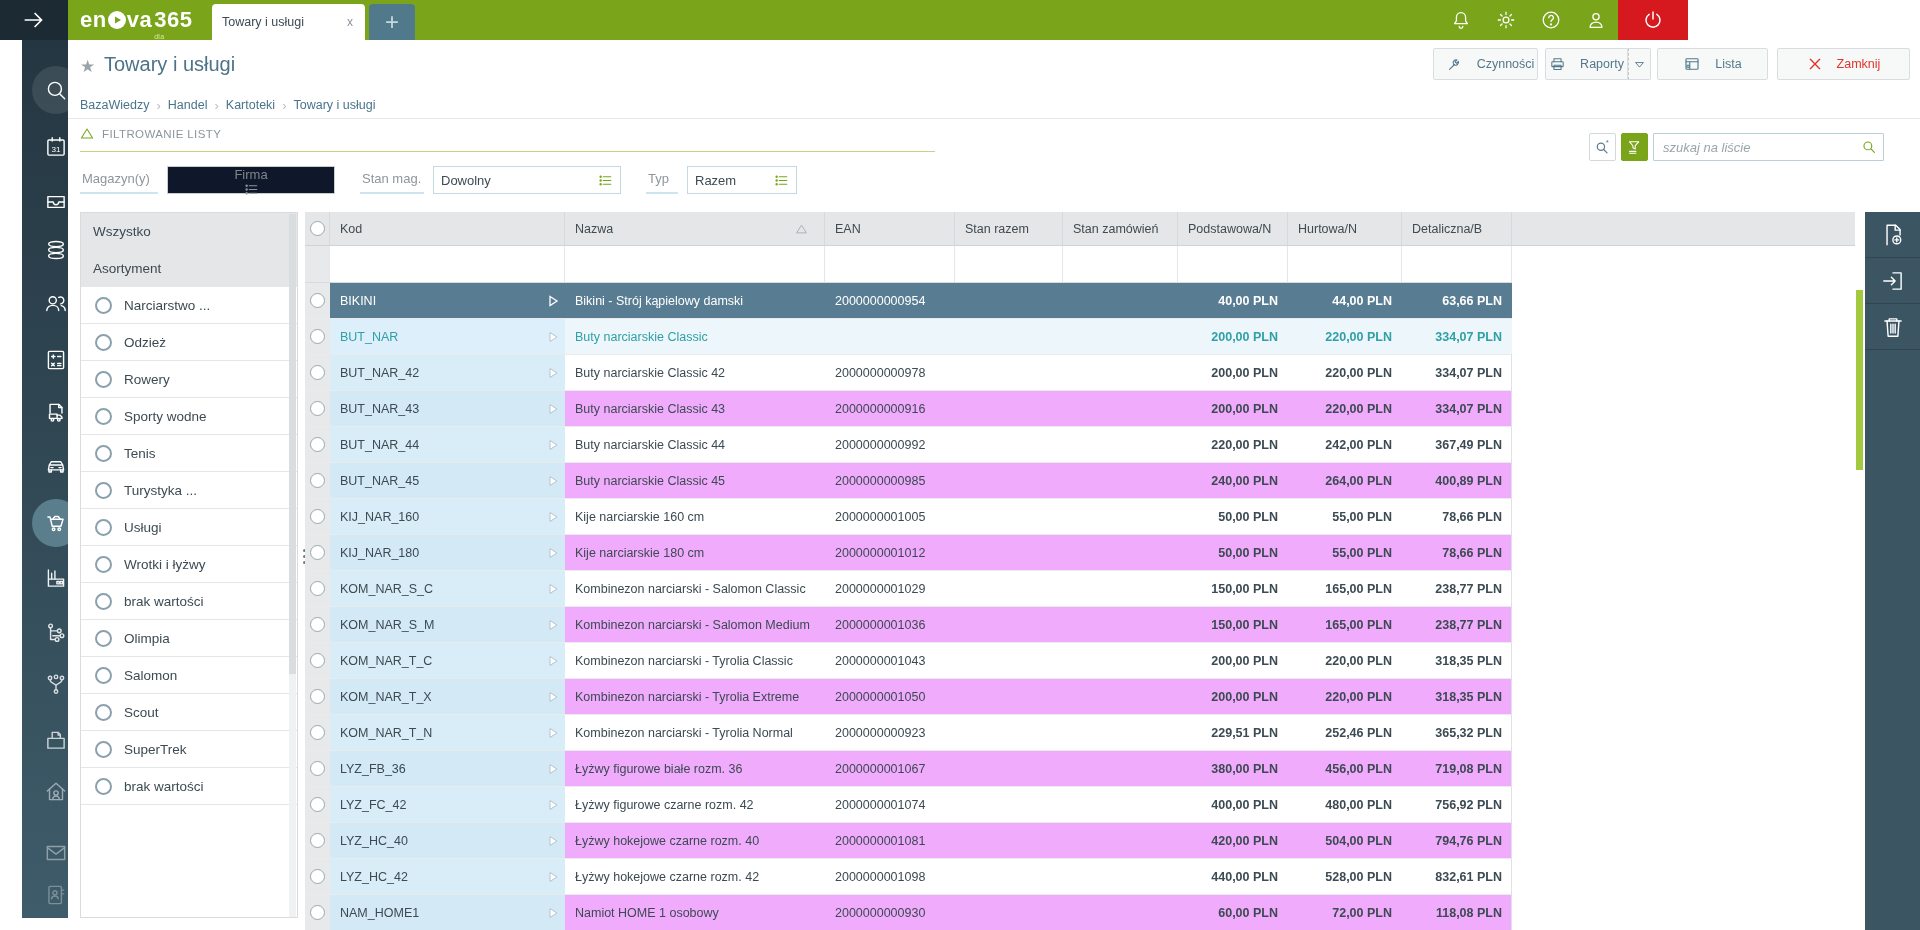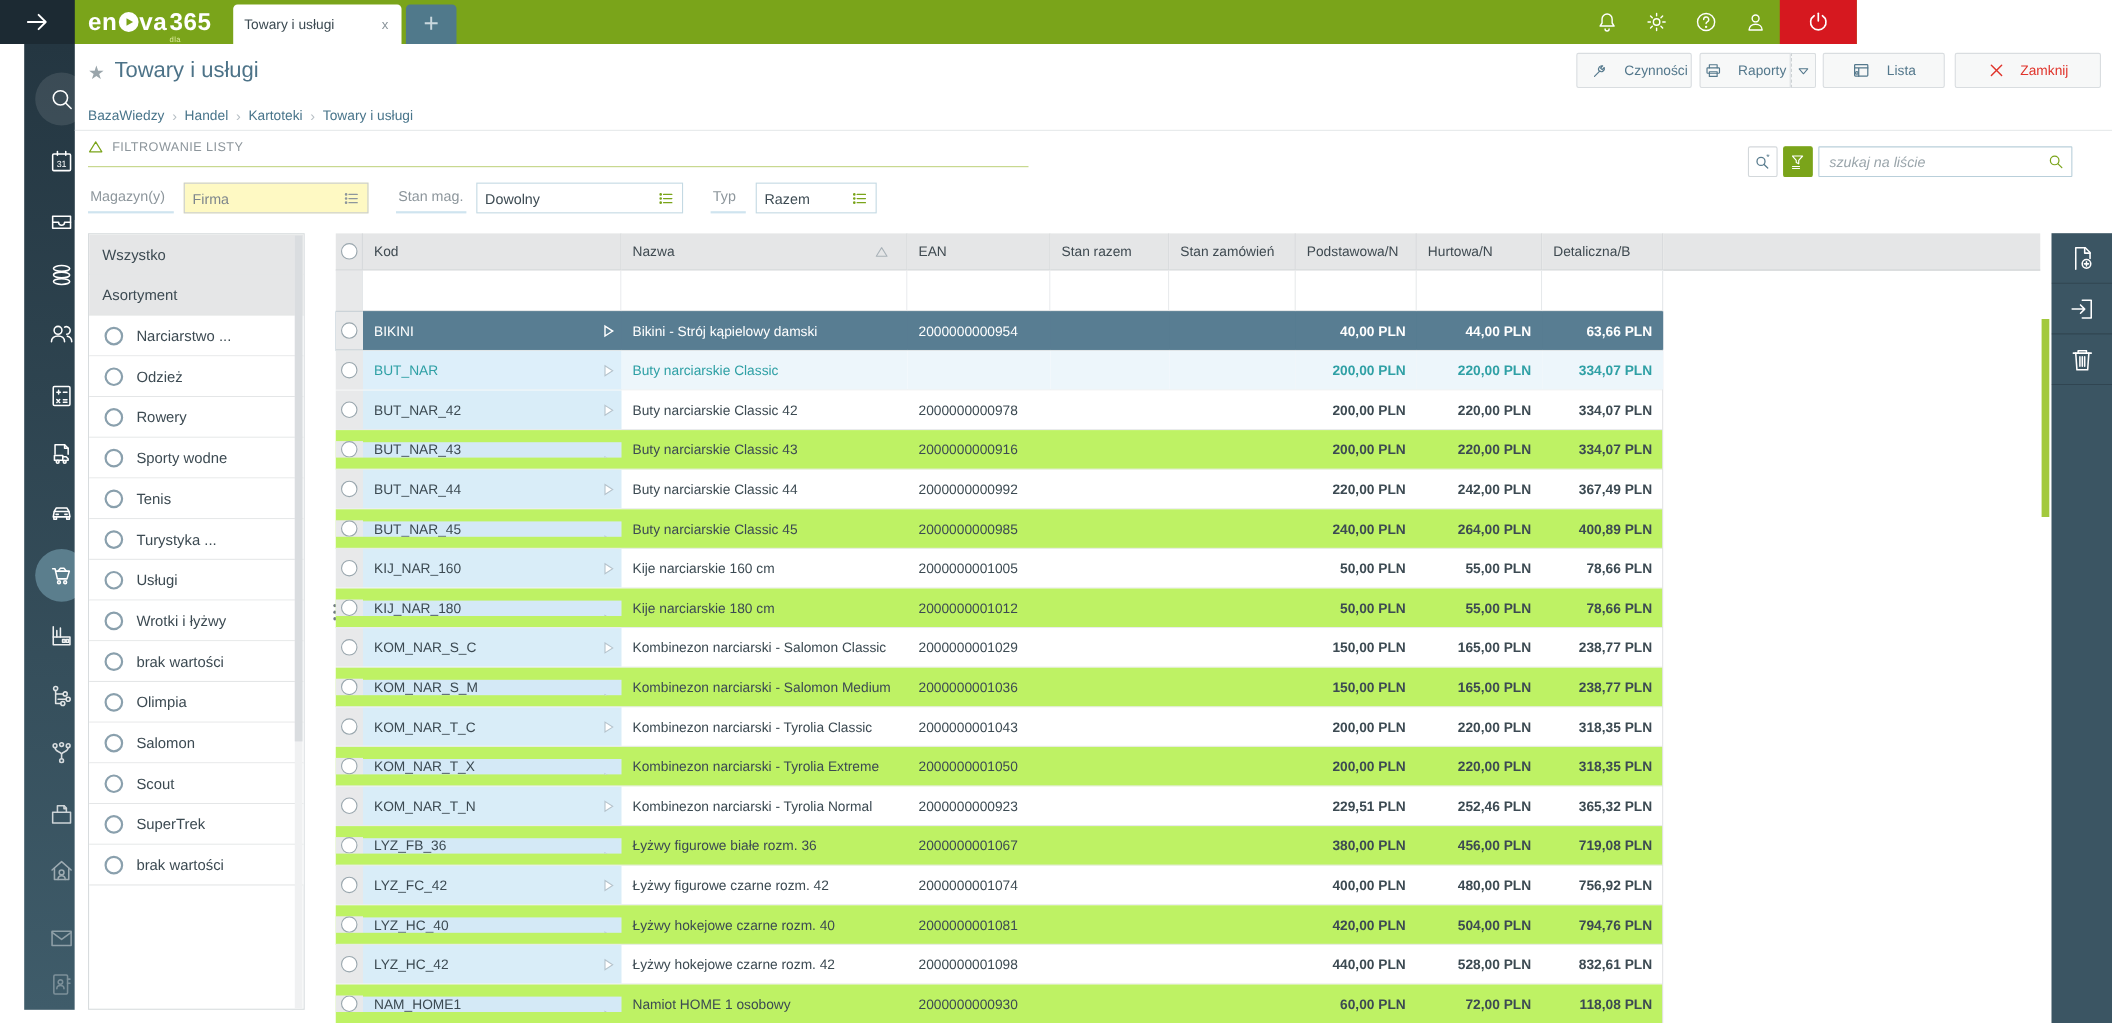--- a/index.html
+++ b/index.html
@@ -78,27 +78,27 @@
     padding:0 28px 0 9px; font-size:13px; font-style:italic; color:#3c4a52;
     font-family:"Liberation Sans", sans-serif; outline:none; }
   .search-box input::placeholder { color:#9aa5ab; font-style:italic; }
   .search-box .si { position:absolute; right:6px; top:5px; color:#7aa41a; }
 
   .filter-fields { position:absolute; left:12px; top:46px; height:28px; display:flex; align-items:stretch; }
   .ff-label { font-size:13px; color:#8d969c; display:flex; align-items:center;
     border-bottom:2px solid #cfe4ef; padding:0 2px 2px 2px; }
   .ff-dd { height:28px; border:1px solid #c4d9e3; background:#fff; display:flex; align-items:center;
     font-size:13px; color:#3c4a52; padding:0 7px; cursor:pointer; justify-content:space-between; }
-  .ff-dd.disabled { background:#fef9c3; border-color:#c9cdd0; color:#7e868c; cursor:default; }
+  .ff-dd.disabled { background:#0f172a; border-color:#c9cdd0; color:#7e868c; cursor:default;flex-direction:column; }
   .ff-gap-s { width:9px; } .ff-gap-l { width:25px; }
 
   
   .main { position:absolute; left:0; top:160px; width:100%; height:730px; background:#fff; }
 
-  .category-panel { position:absolute; left:12px; top:12px; width:197px; height:706px;
+  .category-panel { position:absolute; left:12px; top:12px; width:218px; height:706px;
     background:#fff; border:1px solid #d8dcde; overflow:hidden; }
   .cat-row { height:37px; display:flex; align-items:center; font-size:13.5px; color:#3c4a52;
     border-bottom:1px solid #e4e6e7; cursor:pointer; }
   .cat-header { background:#e5e6e7; padding-left:12px; }
   .cat-item { background:#fff; padding-left:14px; gap:12px; }
   .cat-radio { width:17px; height:17px; border:2px solid #8aa0ad; border-radius:50%; background:#fff; flex:none; }
   .cat-scroll { position:absolute; right:1px; top:1px; width:7px; height:704px; background:#f0f1f2; }
   .cat-scroll-thumb { position:absolute; left:0; top:0; width:7px; height:460px; background:#dadde0; }
   .splitter-dots { position:absolute; left:232px; top:349px; width:9px; display:flex; flex-direction:column;
     gap:3px; align-items:center; cursor:col-resize; }
@@ -113,21 +113,21 @@
   .h-cell .h-circle { width:15px; height:15px; border:1.5px solid #9aa7ae; border-radius:50%; background:#fff; }
   .h-cell .sort-ic { margin-left:auto; color:#a9b2b8; padding-right:6px; }
   .h-fill { flex:1; background:#e5e6e7; border-bottom:1px solid #cfd3d5; }
 
   .grid-filter-row { display:flex; height:37px; width:1207px; border-bottom:1px solid #d8dbdd; }
   .f-cell { background:#fff; border-right:1px solid #e4e7e9; height:100%; }
   .f-cell.radio { background:#e8e9ea; }
 
   .grid-body { width:1207px; border-right:1px solid #dfe2e4; }
   .t-row { display:flex; height:36px; border-bottom:1px solid #e9ebec; background:#fff; cursor:pointer; }
-  .t-row.alt { background:#bef264;align-items:center; }
+  .t-row.alt { background:#f0abfc; }
   .t-cell { font-size:12.5px; color:#3c4a52; display:flex; align-items:center; padding:0 10px;
     white-space:nowrap; overflow:hidden; }
   .c-radio { width:25px; flex:none; background:#e8e9ea; justify-content:center; padding:0; }
   .sel-circle { width:15px; height:15px; border:1.5px solid #9aa7ae; border-radius:50%; background:#fff; }
   .c-kod { width:235px; flex:none; background:#d9edf8; position:relative; padding-right:26px; }
   .t-row.alt .c-kod { background:#d4e9f6; }
   .row-arrow { position:absolute; right:5px; top:11px; }
   .row-arrow path { fill:#fff; stroke:#b5c3cc; stroke-width:1; }
   .c-nazwa { width:260px; flex:none; }
   .c-ean { width:130px; flex:none; }

